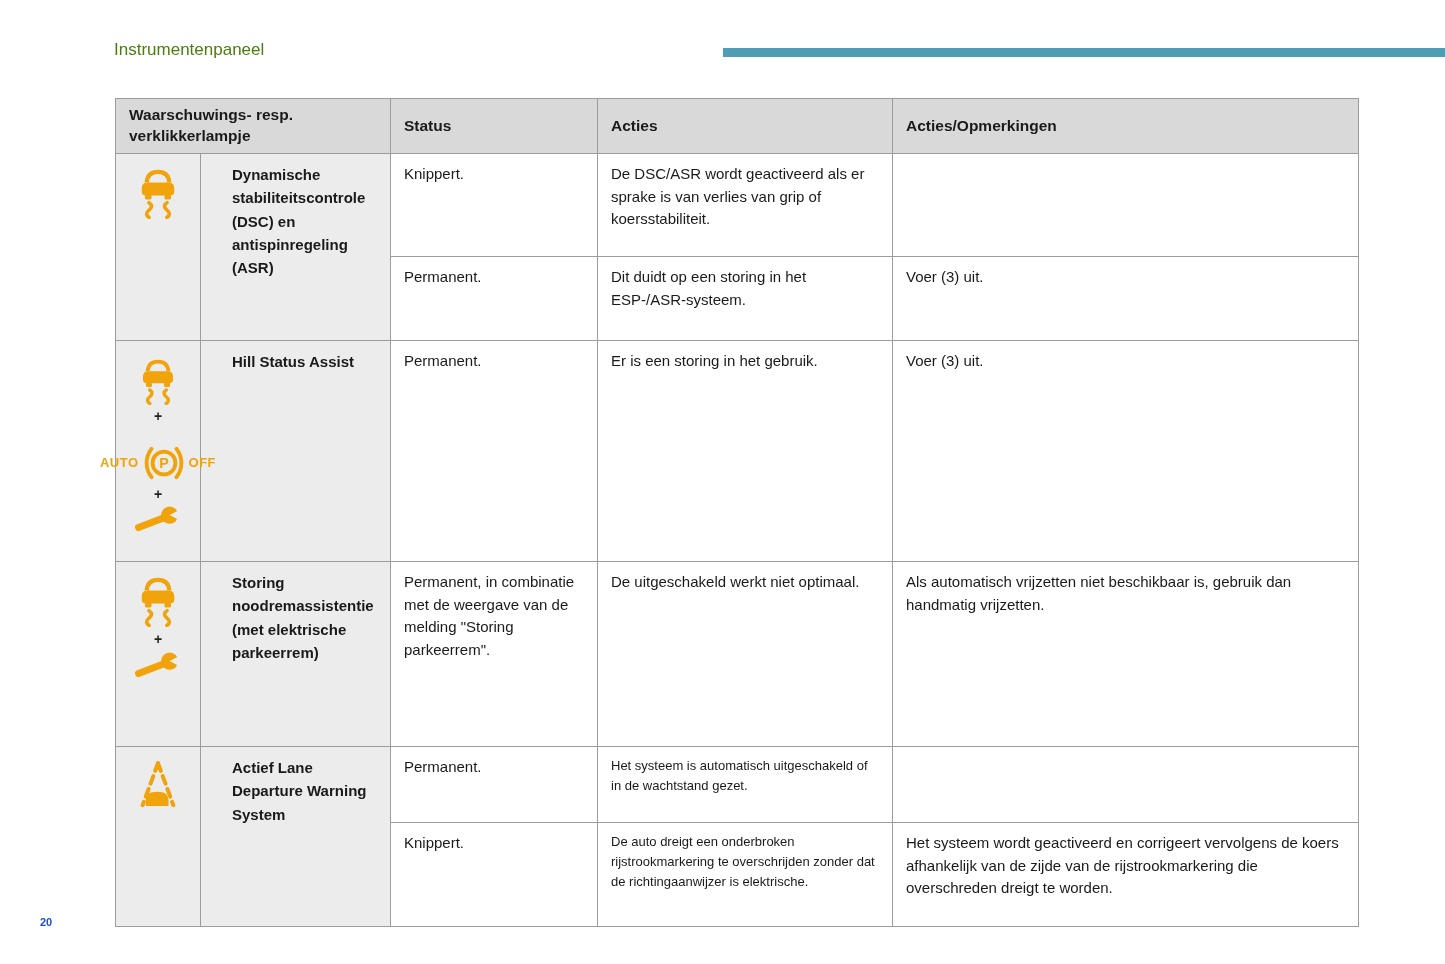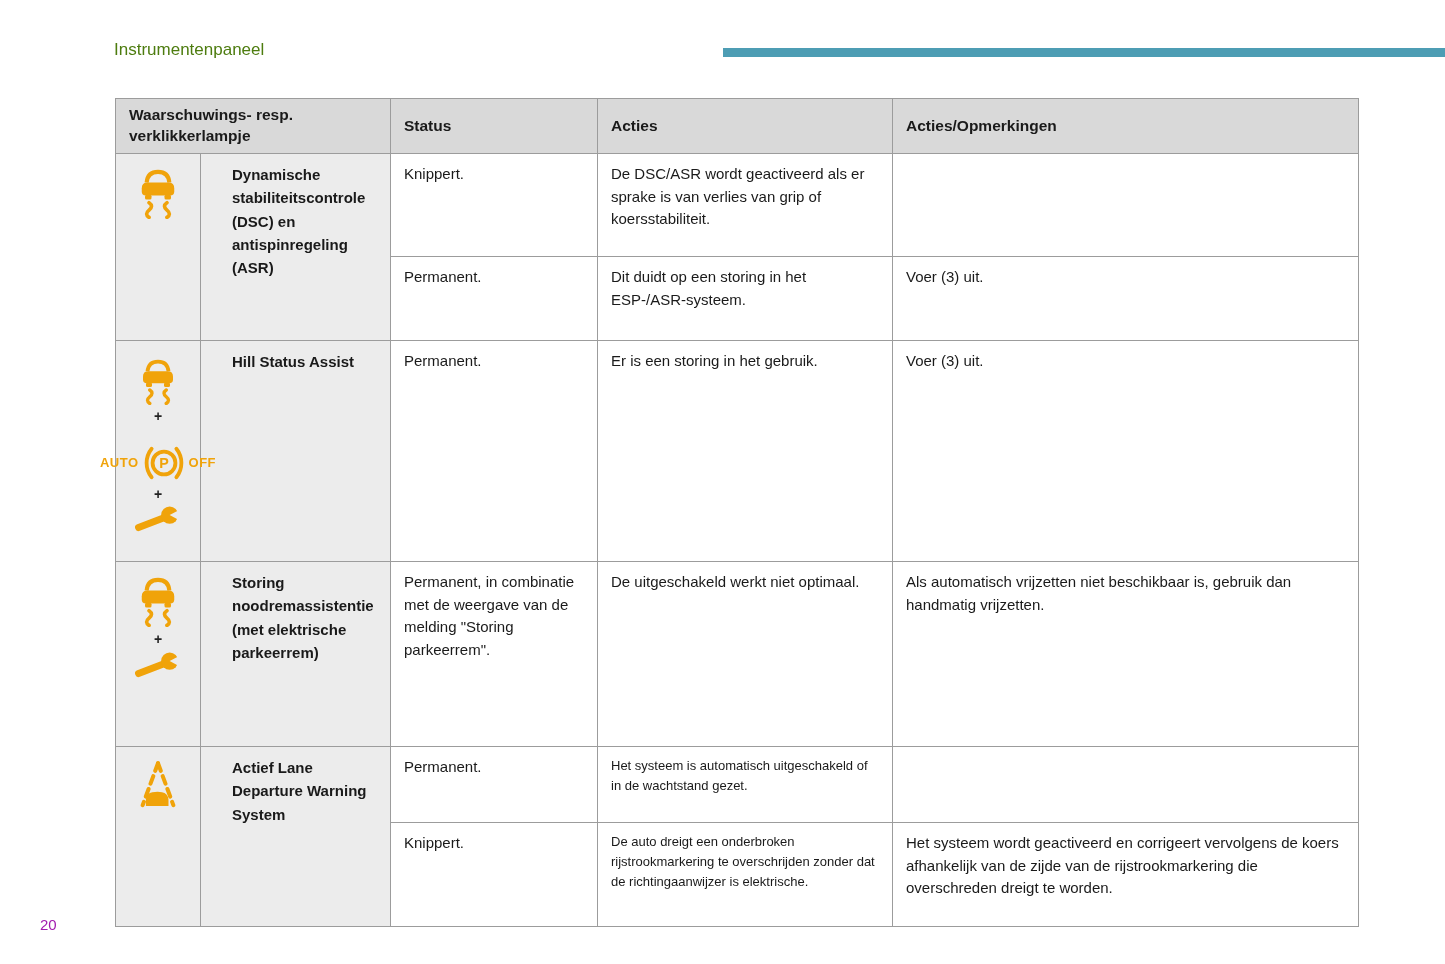--- a/index.html
+++ b/index.html
@@ -14,21 +14,21 @@
   .doc-header {
     position: absolute; left: 114px; top: 40px;
     font-size: 17px; color: #4d7c0f;
   }
   .accent-bar {
     position: absolute; left: 723px; top: 48px;
     width: 722px; height: 9px; background: #4D9DB4;
   }
   .page-number {
     position: absolute; left: 40px; top: 916px;
-    font-size: 15px; font-weight: normal; color: #a21caf;
+    font-size: 11px; font-weight: bold; color: #1d4ed8;
   }
   table.manual-table {
     position: absolute; left: 115px; top: 98px;
     width: 1243px; border-collapse: collapse; table-layout: fixed;
   }
   th, td {
     border: 1px solid #9c9c9c;
     vertical-align: top; text-align: left;
     padding: 9px 13px;
     font-size: 15px; line-height: 1.5;

